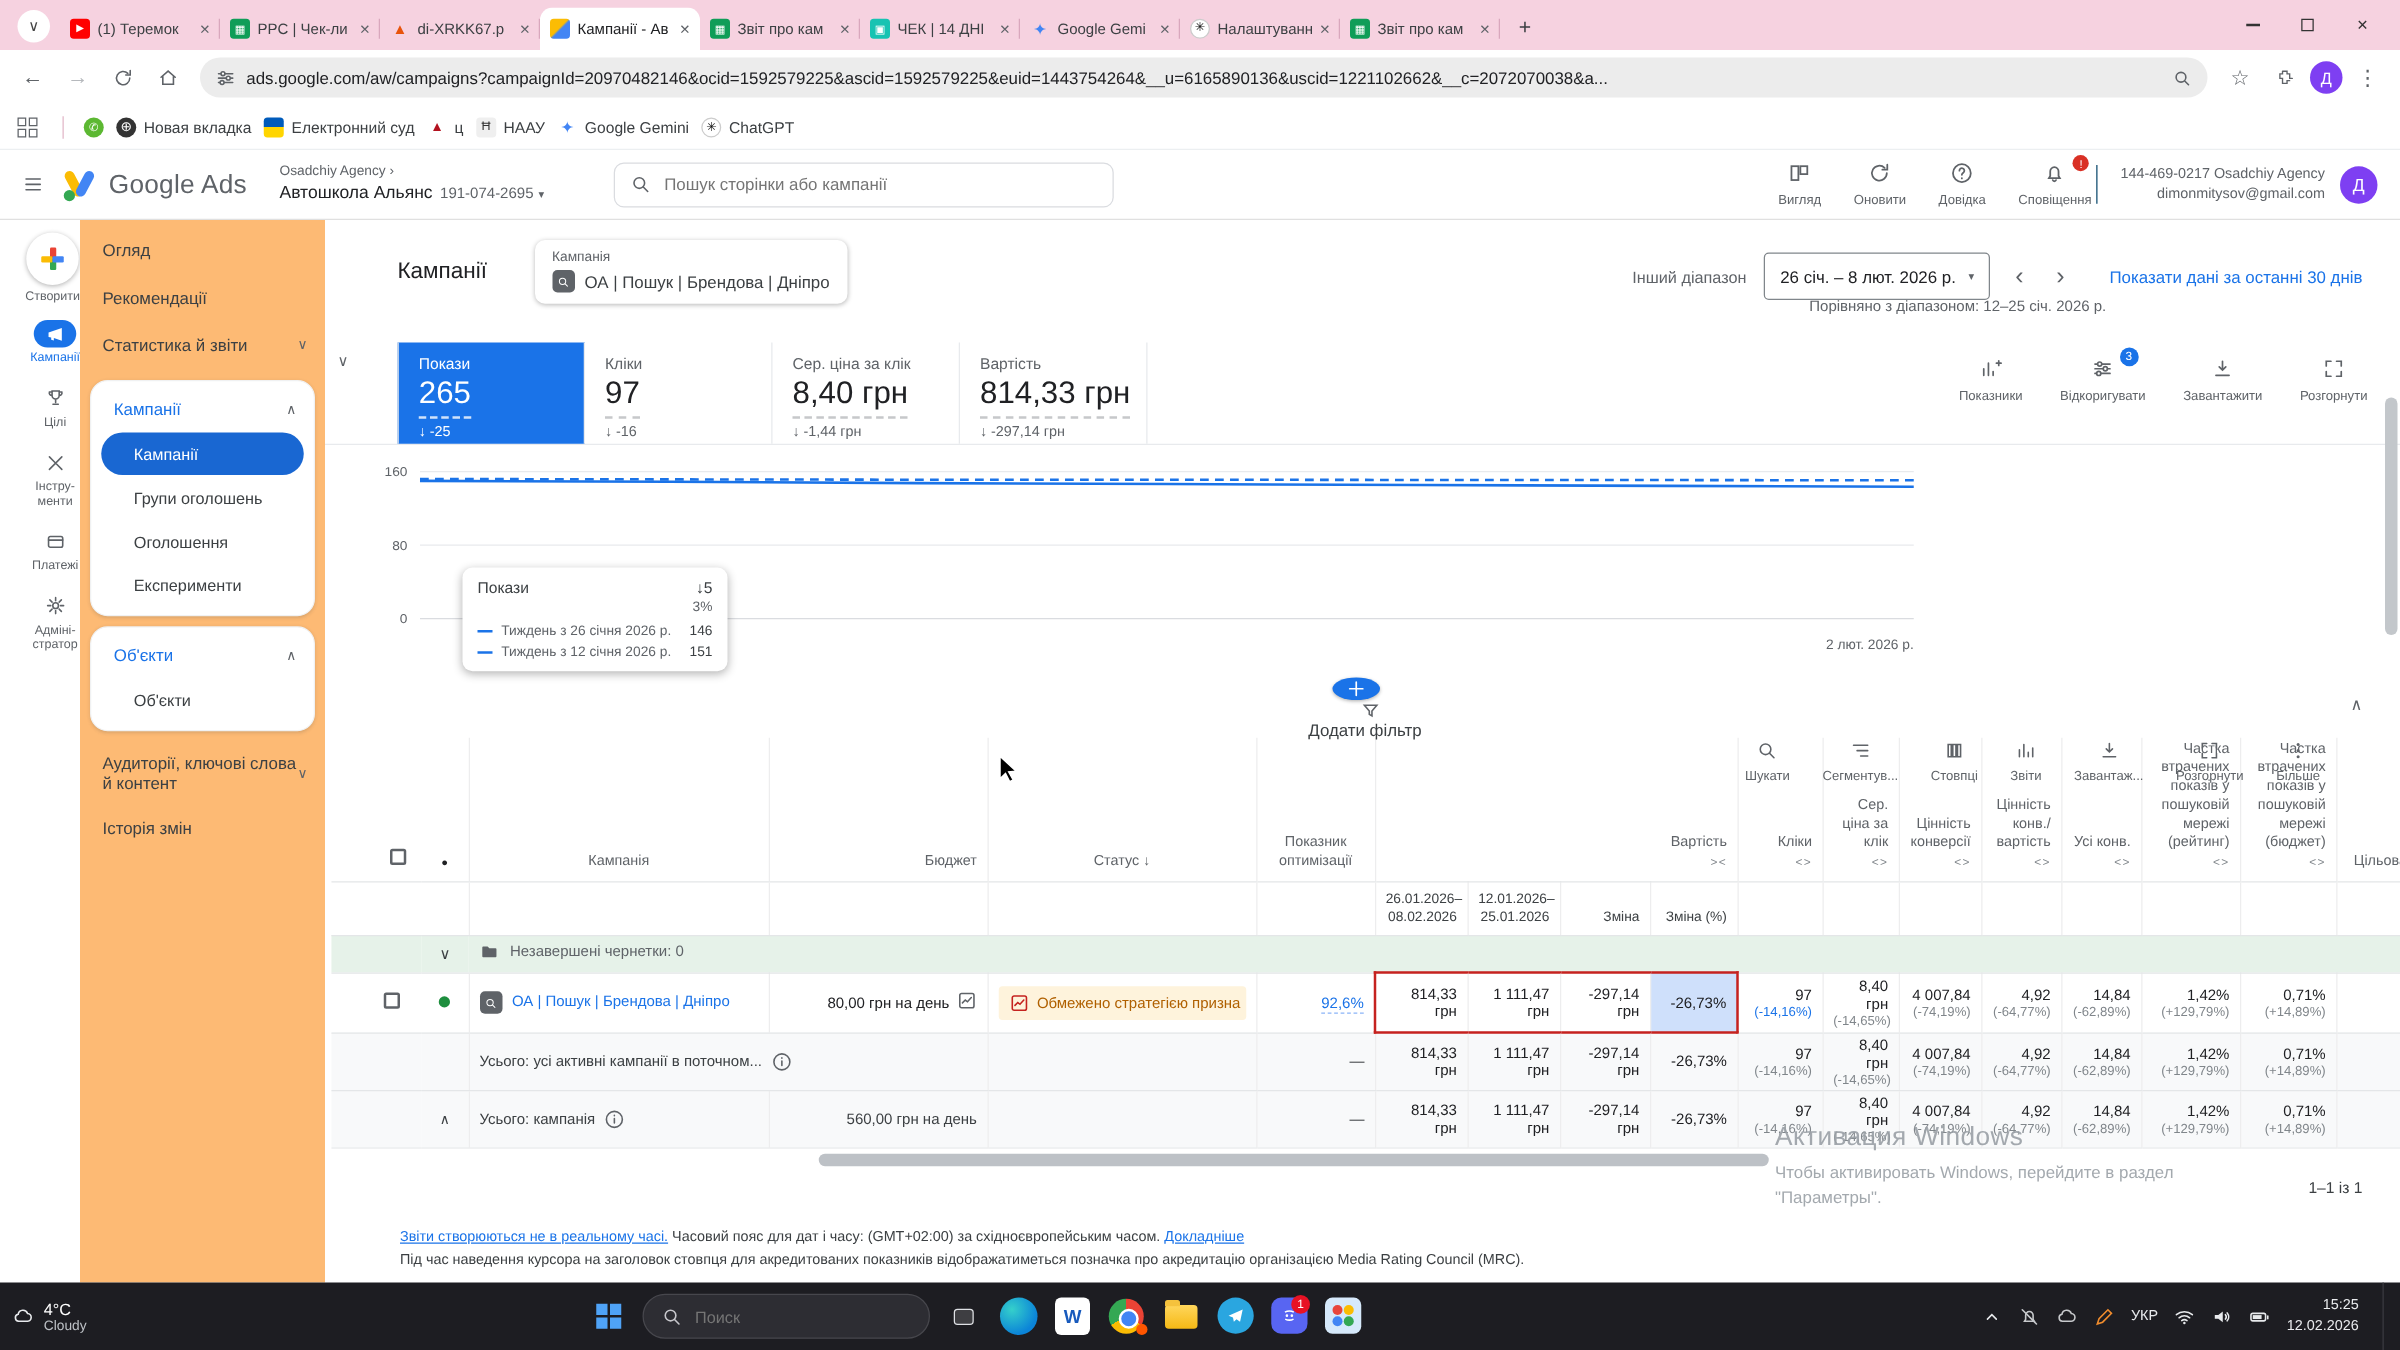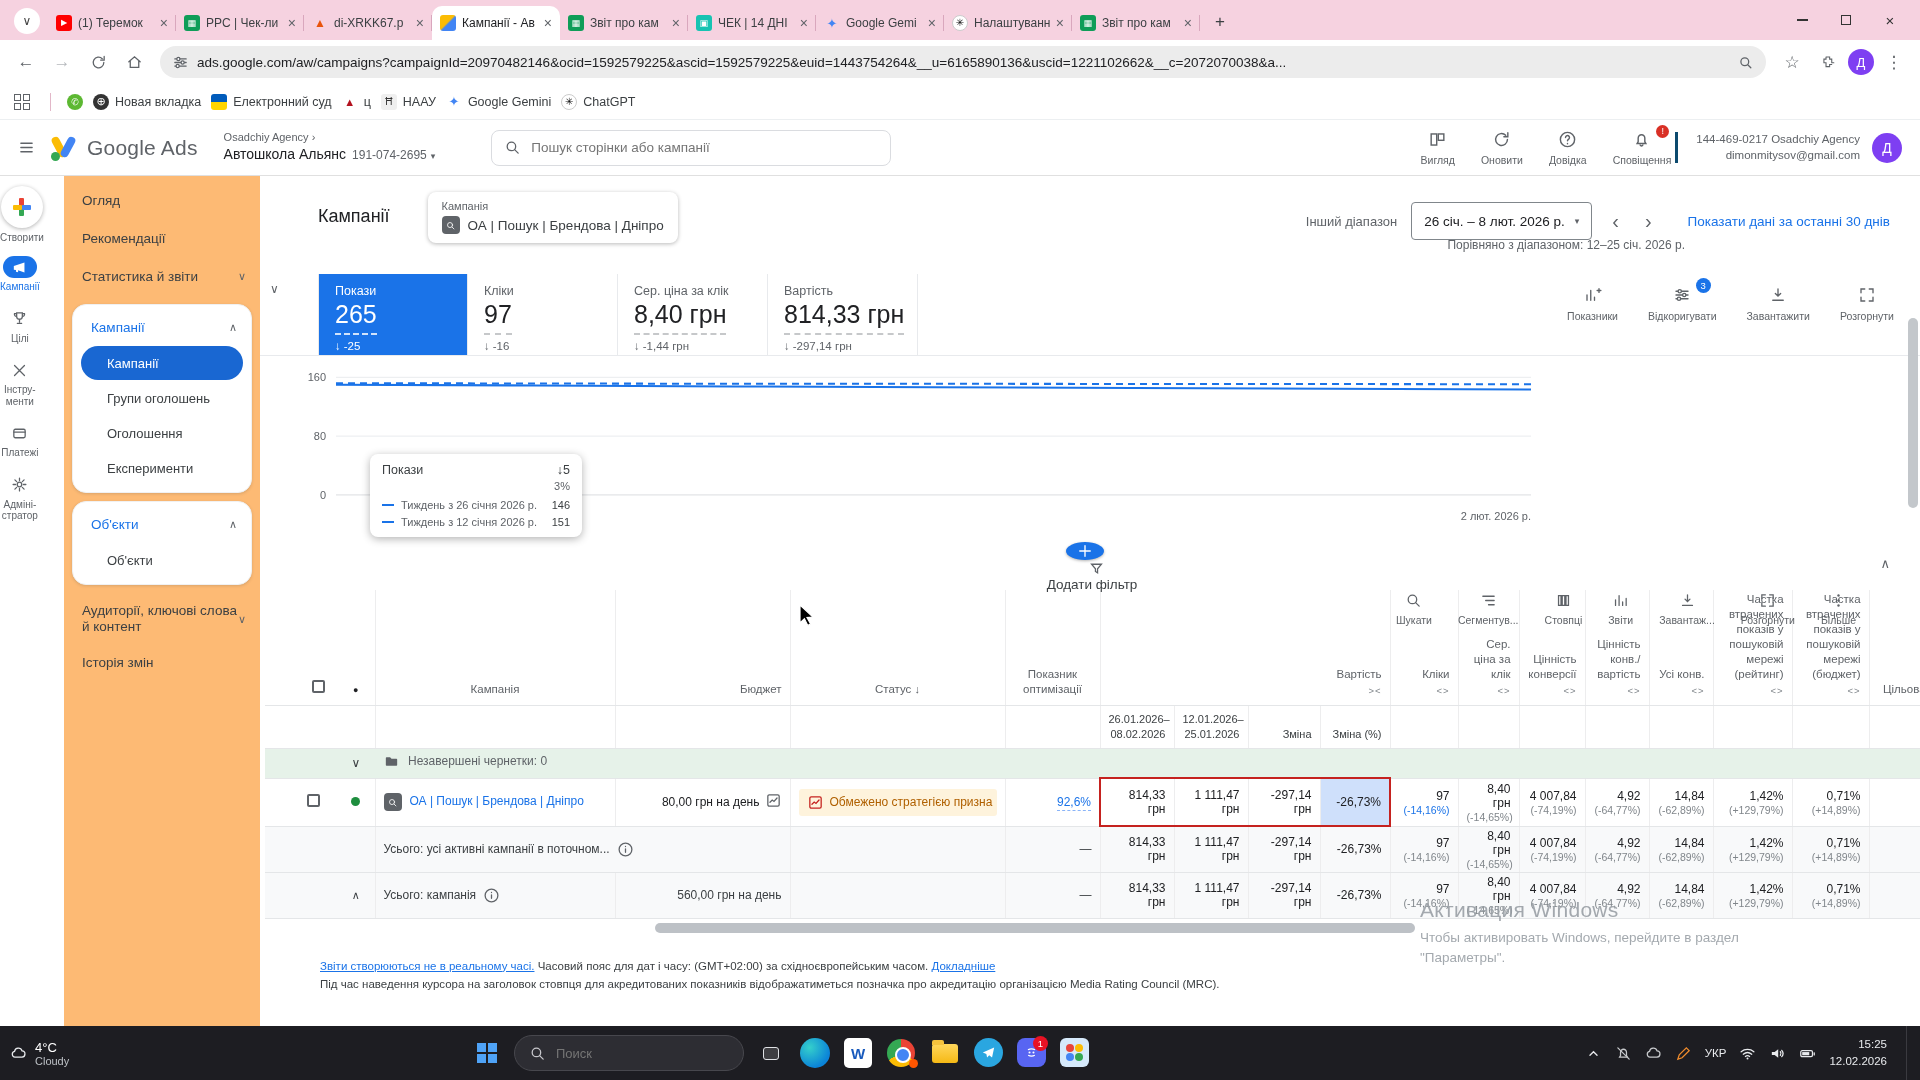--- a/index.html
+++ b/index.html
@@ -68,27 +68,27 @@
   .acct-name{font-size:14px;color:#202124;}
   .acct-id{font-size:12px;color:#5f6368;margin-left:6px;}
   .acct-caret{font-size:9px;color:#5f6368;margin-left:4px;}
   .ads-search{margin-left:56px;width:400px;height:36px;border:1px solid #dadce0;border-radius:8px;display:flex;align-items:center;gap:10px;padding:0 12px;color:#5f6368;}
   .ads-search svg{width:17px;height:17px;flex:none;}
   .ads-search input{border:none;outline:none;background:transparent;font-size:13.5px;color:#5f6368;width:100%;font-family:inherit;}
   .ads-actions{margin-left:auto;display:flex;align-items:center;gap:26px;}
   .hd-act{display:flex;flex-direction:column;align-items:center;gap:3px;color:#5f6368;font-size:10.5px;position:relative;}
   .hd-act svg{width:19px;height:19px;}
   .hd-badge{position:absolute;top:-5px;right:2px;background:#d93025;color:#fff;border-radius:50%;width:13px;height:13px;font-size:9px;display:flex;align-items:center;justify-content:center;}
-  .acct-right{border-left:3px solid #0c4a6e;padding-left:18px;margin-left:4px;display:flex;align-items:center;gap:12px;}
+  .acct-right{border-left:1px solid #0c4a6e;padding-left:18px;margin-left:4px;display:flex;align-items:center;gap:12px;}
   .acct-right .txt{text-align:right;font-size:11.5px;color:#5f6368;line-height:1.35;}
   .avatar-lg{width:30px;height:30px;border-radius:50%;background:#7e3ff2;color:#fff;font-size:14px;display:flex;align-items:center;justify-content:center;}
 
   
   .appbody{flex:1;display:flex;min-height:0;}
-  .rail{width:64px;flex:none;padding-top:10px;display:flex;flex-direction:column;align-items:flex-start;gap:13px;background:#fff;}
+  .rail{width:64px;flex:none;padding-top:10px;display:flex;flex-direction:column;align-items:flex-end;gap:13px;background:#fff;}
   .rail-create{display:flex;flex-direction:column;align-items:center;gap:4px;}
   .rail-create .circle{width:42px;height:42px;border-radius:50%;background:#fff;box-shadow:0 1px 4px rgba(0,0,0,.3);display:flex;align-items:center;justify-content:center;}
   .gplus{position:relative;width:18px;height:18px;}
   .gplus i{position:absolute;border-radius:1px;}
   .gplus .t{width:5px;height:9px;left:6.5px;top:0;background:#ea4335;}
   .gplus .bt{width:5px;height:9px;left:6.5px;bottom:0;background:#34a853;}
   .gplus .l{width:9px;height:5px;left:0;top:6.5px;background:#fbbc04;}
   .gplus .r{width:9px;height:5px;right:0;top:6.5px;background:#4285f4;}
   .rail-item{display:flex;flex-direction:column;align-items:center;gap:3px;color:#5f6368;}
   .rail-item .ico{width:34px;height:22px;border-radius:11px;display:flex;align-items:center;justify-content:center;color:#5f6368;}
@@ -1018,20 +1018,21 @@
                   <div class="s">(+14,89%)</div>
                 </td>
                 <td class="bl"></td>
               </tr>
           </tbody>
         </table>
       </div>
       <div class="hscroll">
           <div class="thumb"></div>
         </div>
+      <div class="pagination">1–1 із 1</div>
 
       <div class="footer">
         <div><a>Звіти створюються не в реальному часі.</a><span> Часовий пояс для дат і часу: (GMT+02:00) за східноєвропейським часом. </span><a>Докладніше</a></div>
         <div>Під час наведення курсора на заголовок стовпця для акредитованих показників відображатиметься позначка про акредитацію організацією Media Rating Council (MRC).</div>
 
       </div>
 
       <div class="watermark">
         <div class="wm-title">Активация Windows</div>
         <div class="wm-line"><span>Чтобы активировать Windows, перейдите в раздел</span><br><span>"Параметры".</span></div>

